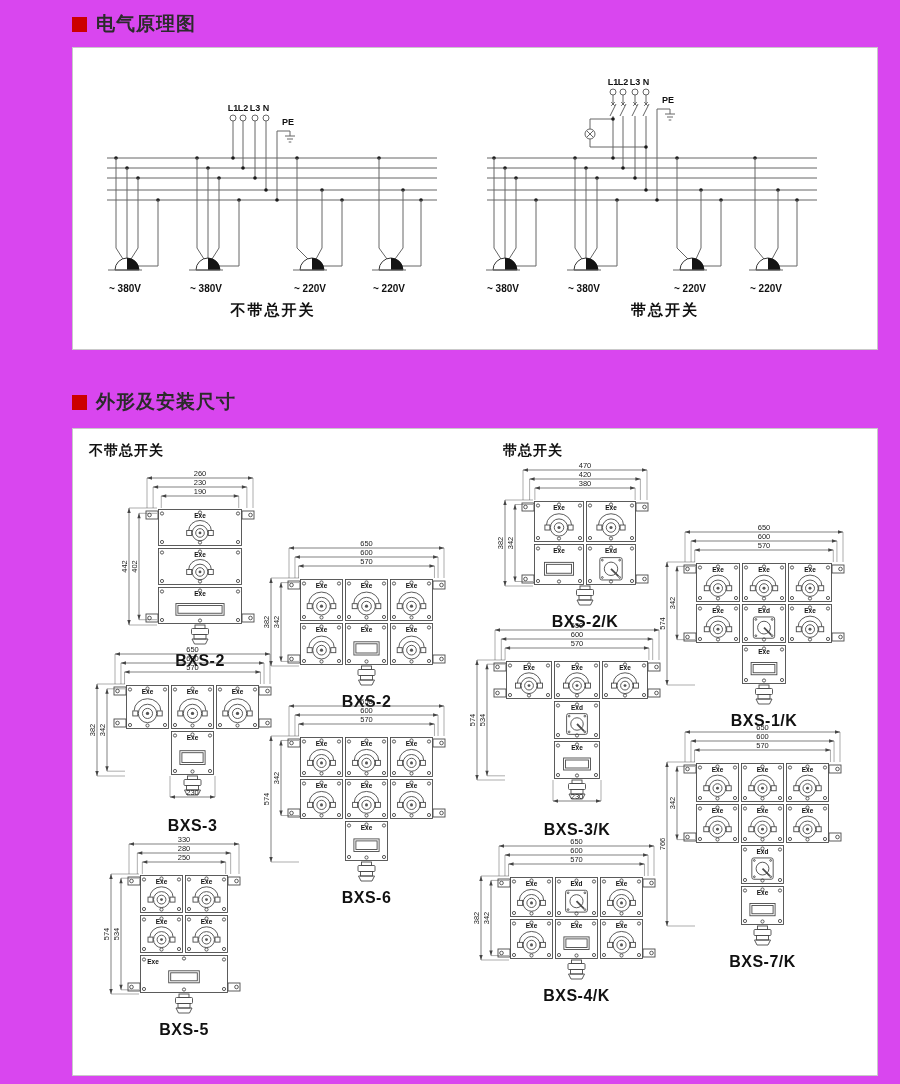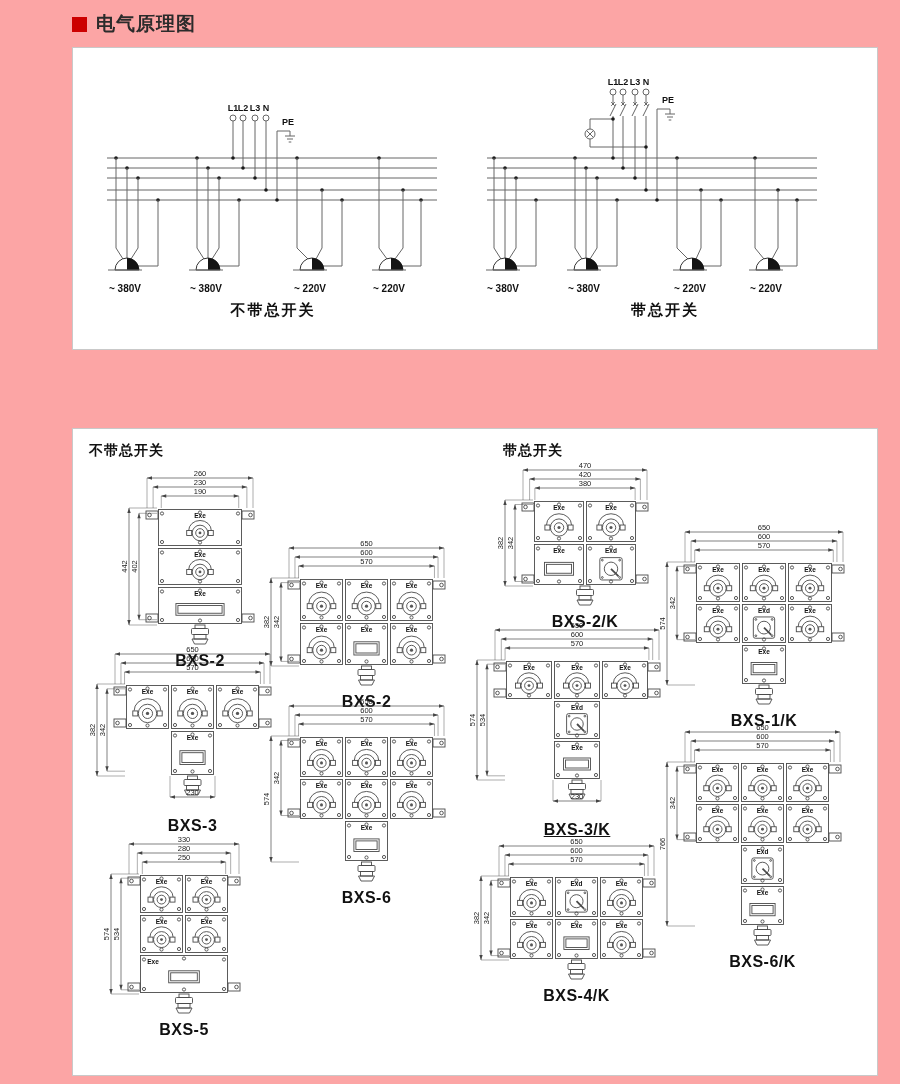--- a/index.html
+++ b/index.html
@@ -1,16 +1,16 @@
 <!DOCTYPE html>
 <html><head>
 <meta charset="utf-8">
 <style>
   html,body{margin:0;padding:0;background:#ffffff;}
-  .page{position:relative;width:900px;height:1084px;background:#fca5a5;font-family:"Liberation Sans",sans-serif;overflow:hidden;}
+  .page{position:relative;width:900px;height:1084px;background:#d946ef;font-family:"Liberation Sans",sans-serif;overflow:hidden;}
   .sec-header{position:absolute;display:flex;align-items:center;gap:9px;}
   .red-sq{width:15px;height:15px;background:#cc0000;flex:0 0 auto;}
   .sec-title{font-size:19px;font-weight:bold;color:#2b2b2b;letter-spacing:1px;}
   .panel{position:absolute;border:1px solid #c9c9c9;background:#fff;}
   .sch-cap{position:absolute;text-align:center;font-weight:bold;font-size:15px;color:#111;letter-spacing:2px;}
   .col-label{position:absolute;font-weight:bold;font-size:14px;color:#111;letter-spacing:1px;}
   .model{position:absolute;display:flex;flex-direction:column;align-items:center;}
   .model svg{display:block;}
   .model-name{font-weight:bold;font-size:16px;color:#111;margin-top:1px;letter-spacing:0.5px;}
   #sch-svg{display:block;}
@@ -226,20 +226,24 @@
         <text x="589" y="55" class="sch-lbl" text-anchor="start">PE</text>
         <text x="430" y="244" class="sch-out" text-anchor="middle">~ 380V</text>
         <text x="511" y="244" class="sch-out" text-anchor="middle">~ 380V</text>
         <text x="617" y="244" class="sch-out" text-anchor="middle">~ 220V</text>
         <text x="693" y="244" class="sch-out" text-anchor="middle">~ 220V</text>
       </svg>
     <div class="sch-cap" style="left:128px;top:253px;width:144px;">不带总开关</div>
     <div class="sch-cap" style="left:520px;top:253px;width:144px;">带总开关</div>
   </div>
 
+  <div class="sec-header" style="left:72px;top:389px;">
+    <span class="red-sq"></span>
+    <span class="sec-title">外形及安装尺寸</span>
+  </div>
 
   <div class="panel" id="panel2" style="left:72px;top:428px;width:804px;height:646px;">
     <div class="col-label" style="left:16px;top:13px;">不带总开关</div>
     <div class="col-label" style="left:430px;top:13px;">带总开关</div>
 
     <div class="model" style="left: 44px; top: 40px; text-align: center;">
         <svg width="144" height="182" viewBox="0 0 144 182">
           <g stroke="#4a4a4a" stroke-width="0.9" fill="none">
             <rect x="29" y="42" width="12" height="8"></rect>
             <circle cx="32.5" cy="46" r="1.8"></circle>
@@ -1048,21 +1052,21 @@
           <text x="160" y="49" class="unit-lbl" text-anchor="middle">Exe</text>
           <text x="112" y="89" class="unit-lbl" text-anchor="middle">Exd</text>
           <text x="112" y="129" class="unit-lbl" text-anchor="middle">Exe</text>
           <text x="112" y="7" class="dim-txt" text-anchor="middle">650</text>
           <text x="112" y="16" class="dim-txt" text-anchor="middle">600</text>
           <text x="112" y="25" class="dim-txt" text-anchor="middle">570</text>
           <text x="0" y="0" class="dim-txt" text-anchor="middle" transform="translate(9.5 99) rotate(-90)">574</text>
           <text x="0" y="0" class="dim-txt" text-anchor="middle" transform="translate(19.5 99) rotate(-90)">534</text>
           <text x="112" y="178" class="dim-txt" text-anchor="middle">230</text>
         </svg>
-        <div class="model-name" style="transform: translateX(11px); text-decoration: underline;">BXS-3/K</div>
+        <div class="model-name" style="transform: translateX(11px);">BXS-3/K</div>
       </div>
     <div class="model" style="left: 396px; top: 408px;">
         <svg width="193" height="149" viewBox="0 0 193 149">
           <g stroke="#4a4a4a" stroke-width="0.9" fill="none">
             <rect x="29" y="42" width="12" height="8"></rect>
             <circle cx="32.5" cy="46" r="1.8"></circle>
             <rect x="174" y="42" width="12" height="8"></rect>
             <circle cx="182.5" cy="46" r="1.8"></circle>
             <rect x="29" y="112" width="12" height="8"></rect>
             <circle cx="32.5" cy="116" r="1.8"></circle>
@@ -1486,17 +1490,17 @@
           <text x="107.5" y="90" class="unit-lbl" text-anchor="middle">Exe</text>
           <text x="152.5" y="90" class="unit-lbl" text-anchor="middle">Exe</text>
           <text x="107.5" y="131" class="unit-lbl" text-anchor="middle">Exd</text>
           <text x="107.5" y="172" class="unit-lbl" text-anchor="middle">Exe</text>
           <text x="107.5" y="7" class="dim-txt" text-anchor="middle">650</text>
           <text x="107.5" y="16" class="dim-txt" text-anchor="middle">600</text>
           <text x="107.5" y="25" class="dim-txt" text-anchor="middle">570</text>
           <text x="0" y="0" class="dim-txt" text-anchor="middle" transform="translate(9.5 121) rotate(-90)">766</text>
           <text x="0" y="0" class="dim-txt" text-anchor="middle" transform="translate(19.5 80) rotate(-90)">342</text>
         </svg>
-        <div class="model-name" style="transform: translateX(11px);">BXS-6/K</div>
+        <div class="model-name" style="transform: translateX(11px);">BXS-7/K</div>
       </div>
   </div>
 
 </div>
 
 </body></html>

